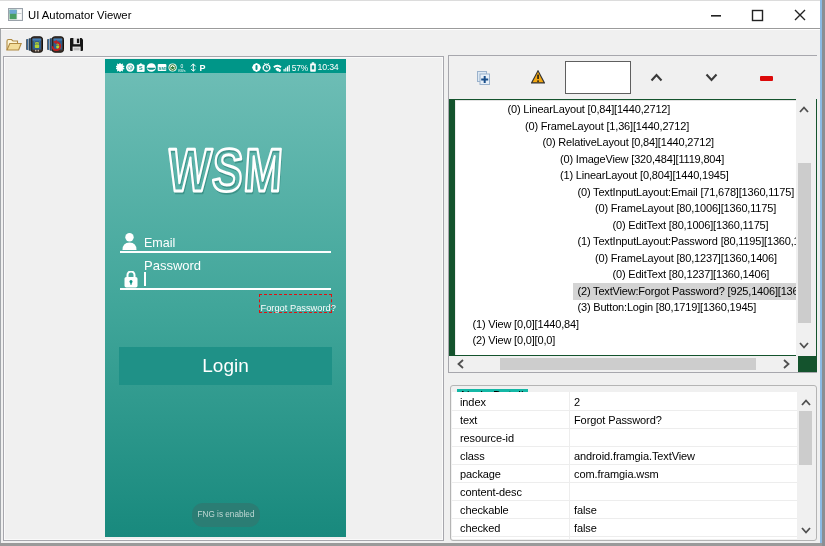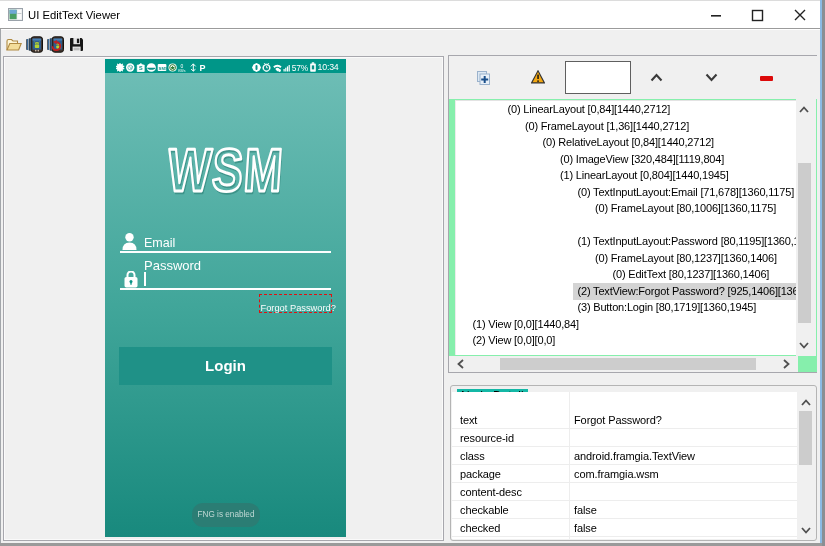--- a/index.html
+++ b/index.html
@@ -13,21 +13,21 @@
   
   #toolbar { position:absolute; left:0; top:29px; width:822px; height:26px; background:#f0f0f0; border-top:1px solid #ffffff; }
   
   #lpanel { position:absolute; left:3px; top:56px; width:441px; height:485px; border:1px solid #a7a7ad; background:#f0f0f0; box-shadow:inset 0 0 0 1px #fafafa; }
   #phone { position:absolute; left:105px; top:59px; width:241px; height:478px; }
   #statusbar { position:absolute; left:0; top:0; width:241px; height:14px; background:#009688; }
   #screen { position:absolute; left:0; top:14px; width:241px; height:464px;
             background:linear-gradient(#6dbdb5, #41a69a 50%, #18897d); }
   
   #rtoolbar { position:absolute; left:449px; top:56px; width:368px; height:43px; background:#f0f0f0; }
-  #tree { position:absolute; left:449px; top:99px; width:368px; height:273px; background:#86efac;text-align:right; }
+  #tree { position:absolute; left:449px; top:99px; width:368px; height:273px; background:#14532d;text-align:right; }
   #treewhite { position:absolute; left:6px; top:1px; width:341px; height:255px; background:#fff; overflow:hidden; border-top:1px solid #e3e3e3; border-left:1px solid #ececec;}
   .trow { position:absolute; height:17px; line-height:17px; font-size:11px; letter-spacing:-0.18px; white-space:pre; color:#000; }
   #ndgroup { position:absolute; left:450px; top:385px; width:367px; height:156px; border:1px solid #b4b4b4; border-radius:3px; }
   #ndlabel { position:absolute; left:457px; top:389px; font-size:12px; color:#000; background:#14b8a6; padding:0 4px; }
   #ndtable { position:absolute; left:452px; top:392px; width:345px; height:147px; background:#fff; overflow:hidden; }
   .ndrow { position:absolute; left:0; width:345px; height:18px; border-bottom:1px solid #ededed; }
   .ndk { position:absolute; left:8px; top:3px; font-size:11px; letter-spacing:-0.1px; color:#000; white-space:pre; }
   .ndv { position:absolute; left:122px; top:3px; font-size:11px; letter-spacing:-0.1px; color:#000; white-space:pre; }
   .vline { position:absolute; left:117px; top:0; width:1px; height:147px; background:#ededed; }
   #tb-line { position:absolute; left:0; top:30px; width:822px; height:1px; background:#c8c8c8; }
@@ -41,21 +41,21 @@
 <div id="win">
   <div id="titlebar">
 
     <svg class="abs" style="left:8px;top:7px" width="15" height="13" viewBox="0 0 15 13">
       <rect x="0.5" y="0.5" width="14" height="12" fill="#e8eaec" stroke="#9aa2aa"></rect>
       <rect x="1.6" y="1.8" width="7" height="9.4" fill="#4a9e63"></rect>
       <rect x="1.6" y="1.8" width="7" height="4" fill="#6fa8d4"></rect>
       <rect x="9.4" y="1.8" width="4" height="9.4" fill="#fbfbfb"></rect>
       <rect x="9.4" y="5" width="4" height="1" fill="#c8ccd0"></rect>
     </svg>
-    <div id="title-text">UI EditText Viewer</div>
+    <div id="title-text">UI Automator Viewer</div>
 
     <svg class="abs" style="left:705px;top:0" width="117" height="28" viewBox="0 0 117 28">
       <rect x="6" y="14" width="10" height="1.6" fill="#222"></rect>
       <rect x="47.5" y="9.5" width="10" height="10" fill="none" stroke="#222" stroke-width="1.4"></rect>
       <path d="M90 9 L100 19 M100 9 L90 19" stroke="#222" stroke-width="1.4"></path>
     </svg>
   </div>
   <div id="tb-line"></div>
   <div id="toolbar">
 
@@ -181,21 +181,21 @@
         <circle cx="7" cy="10.5" r="1.5" fill="#0a9488"></circle>
         <rect x="6.3" y="10.5" width="1.4" height="3.2" fill="#0a9488"></rect>
       </svg>
       <div class="abs" style="left:39px;top:199px;width:1.6px;height:14px;background:#fff"></div>
       <div class="abs" style="left:15px;top:215px;width:211px;height:2px;background:#fdfefe"></div>
 
       <div class="abs" style="left:154px;top:221px;width:73px;height:19px;border:1.5px dashed #e01010"></div>
       <div class="abs" style="left:155.5px;top:229.5px;font-size:9.3px;color:#fafdfd;white-space:nowrap">Forgot Password?</div>
 
       <div class="abs" style="left:14px;top:274px;width:213px;height:38px;background:#1f9187;
-           color:#fff;font-weight:bold;font-size:15px;text-align:center;line-height:38px">Login</div>
+           color:#fff;font-weight:normal;font-size:19px;text-align:center;line-height:38px">Login</div>
 
       <div class="abs" style="left:87px;top:430px;width:68px;height:24px;background:#2b7d74;border-radius:11px;
            color:#c0d8d4;font-size:8.2px;text-align:center;line-height:24px">FNG is enabled</div>
     </div>
   </div>
 
   <div style="position:absolute;left:448px;top:55px;width:369px;height:318px;border:1px solid #a7a7ad;box-shadow:inset 0 0 0 1px #fafafa;background:#f0f0f0"></div>
   <div id="rtoolbar">
 
     <svg class="abs" style="left:28px;top:15px" width="13" height="14" viewBox="0 0 13 14">
@@ -225,20 +225,21 @@
 
   <div id="tree">
     <div id="treewhite">
       <div class="trow" style="left:51.5px;top:0px">(0) LinearLayout [0,84][1440,2712]</div>
       <div class="trow" style="left:69px;top:16.5px">(0) FrameLayout [1,36][1440,2712]</div>
       <div class="trow" style="left:86.5px;top:33px">(0) RelativeLayout [0,84][1440,2712]</div>
       <div class="trow" style="left:104px;top:49.5px">(0) ImageView [320,484][1119,804]</div>
       <div class="trow" style="left:104px;top:66px">(1) LinearLayout [0,804][1440,1945]</div>
       <div class="trow" style="left:121.5px;top:82.5px">(0) TextInputLayout:Email [71,678][1360,1175]</div>
       <div class="trow" style="left:139px;top:99px">(0) FrameLayout [80,1006][1360,1175]</div>
+      <div class="trow" style="left:156.5px;top:115.5px">(0) EditText [80,1006][1360,1175]</div>
       <div class="trow" style="left:121.5px;top:132px">(1) TextInputLayout:Password [80,1195][1360,1406]</div>
       <div class="trow" style="left:139px;top:148.5px">(0) FrameLayout [80,1237][1360,1406]</div>
       <div class="trow" style="left:156.5px;top:165px">(0) EditText [80,1237][1360,1406]</div>
       <div class="trow" style="left:117px;top:181.5px;background:#d4d4d4;padding:0 4.5px">(2) TextView:Forgot Password? [925,1406][1360,1466]</div>
       <div class="trow" style="left:121.5px;top:198px">(3) Button:Login [80,1719][1360,1945]</div>
       <div class="trow" style="left:16.5px;top:214.5px">(1) View [0,0][1440,84]</div>
       <div class="trow" style="left:16.5px;top:231px">(2) View [0,0][0,0]</div>
     </div>
 
     <div class="abs" style="left:347px;top:0;width:20px;height:257px;background:#f0f0f0"></div>
@@ -257,20 +258,24 @@
       </svg>
     <svg class="abs" style="left:334px;top:260px" width="7" height="10" viewBox="0 0 7 10">
         <path d="M1 1 L5.5 5 L1 9" fill="none" stroke="#505050" stroke-width="1.8"></path>
       </svg>
   </div>
 
   <div id="ndgroup"></div>
   <div id="ndlabel">Node Detail</div>
   <div id="ndtable">
     <div class="vline"></div>
+    <div class="ndrow" style="top:1px">
+        <span class="ndk">index</span>
+        <span class="ndv">2</span>
+      </div>
     <div class="ndrow" style="top:19px">
         <span class="ndk">text</span>
         <span class="ndv">Forgot Password?</span>
       </div>
     <div class="ndrow" style="top:37px">
         <span class="ndk">resource-id</span>
       </div>
     <div class="ndrow" style="top:55px">
         <span class="ndk">class</span>
         <span class="ndv">android.framgia.TextView</span>

